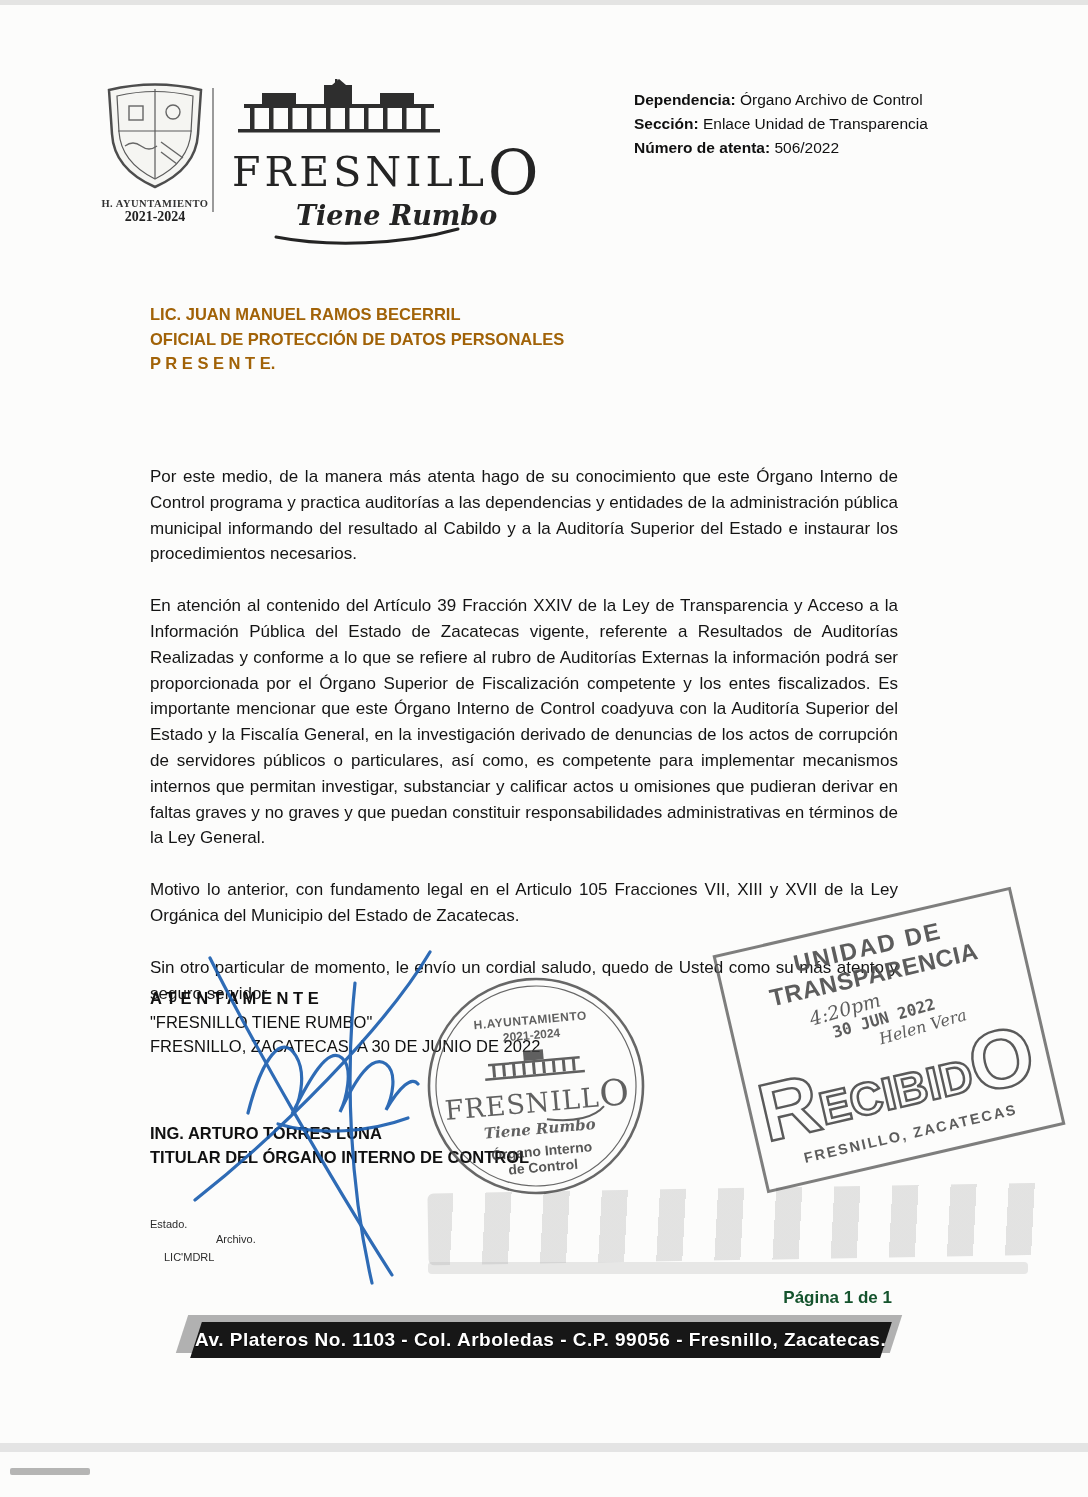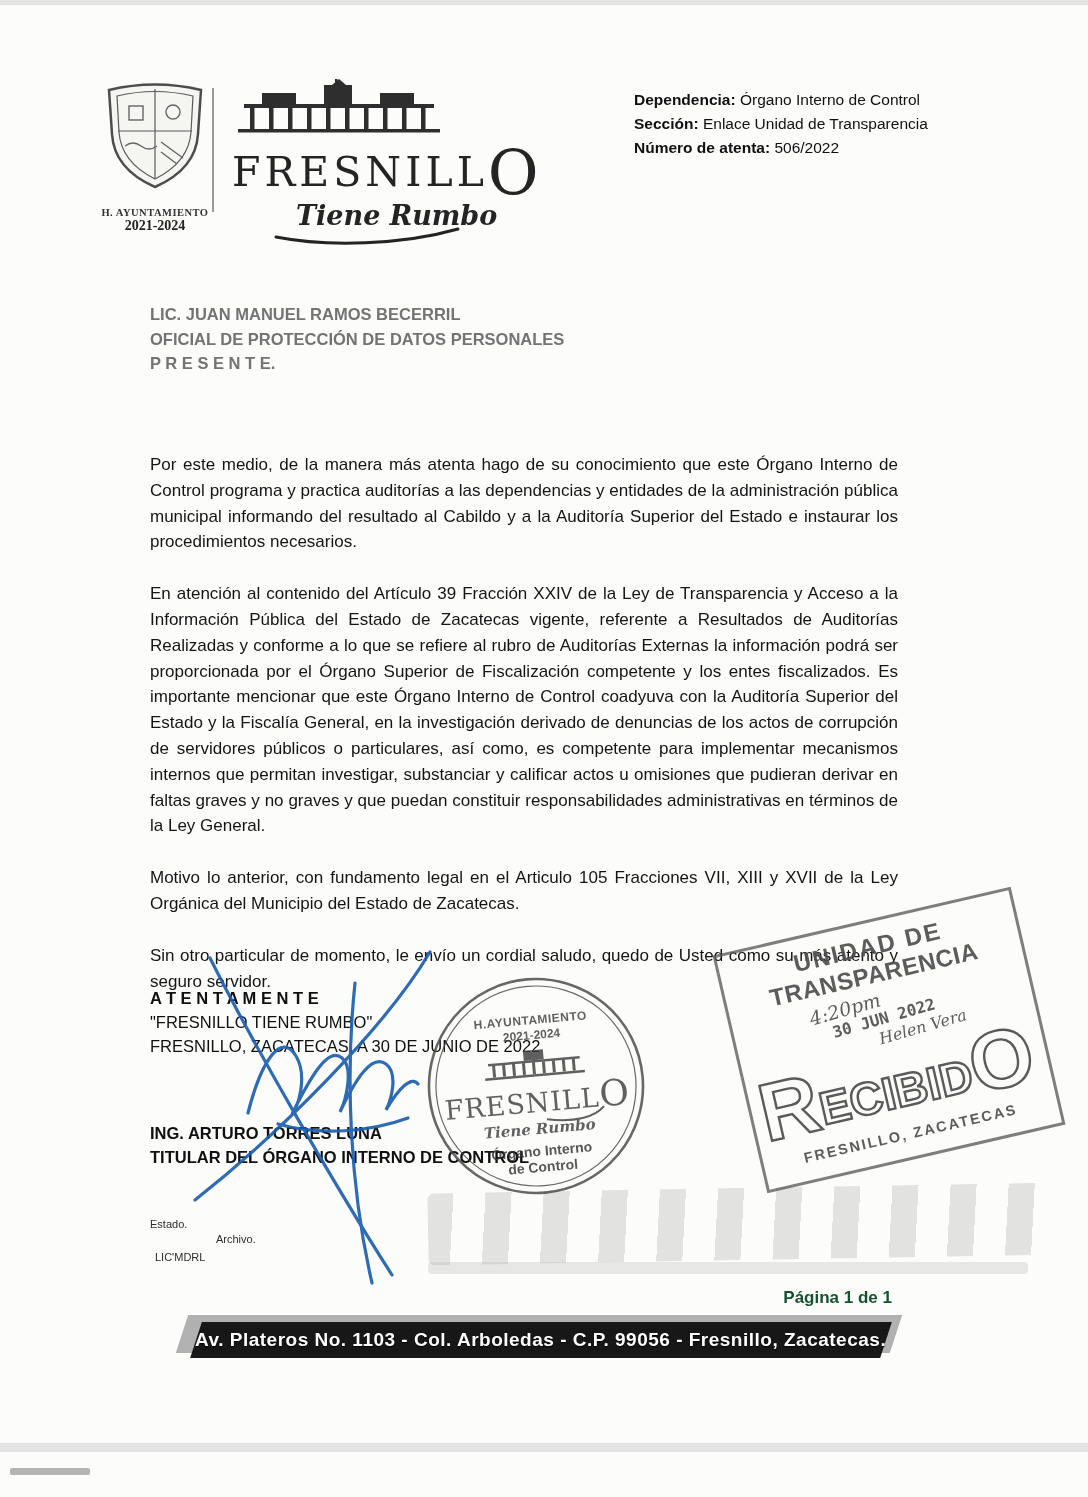--- a/index.html
+++ b/index.html
@@ -10,37 +10,37 @@
   }
   .abs{position:absolute;}
 
   
   .edge-top{left:0;top:0;width:1088px;height:5px;background:#cfcfcf;opacity:.55;}
   .edge-bottom{left:0;top:1443px;width:1088px;height:9px;background:#c7c7c7;opacity:.45;}
   .edge-mark{left:10px;top:1468px;width:80px;height:7px;background:#6e6e6e;opacity:.5;border-radius:2px;}
 
   
   .crest-wrap{left:84px;top:76px;width:142px;text-align:center;}
-  .crest-caption1{font-family:"Liberation Serif",serif;font-size:10.5px;font-weight:bold;letter-spacing:.5px;color:#333;margin-top:13px;}
+  .crest-caption1{font-family:"Liberation Serif",serif;font-size:10.5px;font-weight:bold;letter-spacing:.5px;color:#333;margin-top:4px;}
   .crest-caption2{font-family:"Liberation Serif",serif;font-size:14px;font-weight:bold;color:#222;}
   .hdr-divider{left:212px;top:88px;width:2px;height:124px;background:#9a9a9a;}
 
   .logo-wrap{left:232px;top:78px;width:250px;}
   .logo-wordmark{font-family:"DejaVu Serif",serif;font-size:41px;letter-spacing:4px;color:#242424;line-height:1;margin-top:2px;white-space:nowrap;}
   .logo-wordmark .big-o{font-size:62px;vertical-align:-8px;letter-spacing:0;}
   .logo-tagline{position:relative;left:64px;top:-4px;font-family:"DejaVu Serif",serif;font-style:italic;font-weight:bold;font-size:27px;color:#242424;display:inline-block;}
   .tag-swoosh{position:relative;left:40px;top:-8px;display:block;}
 
   .hdr-meta{left:634px;top:88px;font-size:15.5px;line-height:24px;color:#101010;}
   .hdr-meta .label{font-weight:bold;}
 
   
-  .addressee{left:150px;top:302px;font-weight:bold;font-size:16.5px;line-height:24.5px;color:#737373;}
+  .addressee{left:150px;top:302px;font-weight:bold;font-size:16.5px;line-height:24.5px;color:#a16207;}
   .body-text{left:150px;top:452px;width:748px;font-size:17px;line-height:25.8px;text-align:justify;color:#141414;}
-  .body-text p{margin:0 0 26px 0;}
+  .body-text p{margin:12px 0 26px 0;}
   .closing{left:150px;top:986px;font-size:16.5px;line-height:24px;color:#101010;}
   .closing .salut{font-weight:bold;}
   .signatory{left:150px;top:1122px;font-weight:bold;font-size:16.5px;line-height:23.5px;color:#101010;}
 
   
   .sig{left:150px;top:928px;width:420px;height:370px;z-index:6;pointer-events:none;}
   .stamp-circ{left:424px;top:974px;width:224px;height:224px;z-index:5;}
 
   .stamp-recv{
     left:736px;top:918px;width:306px;height:244px;z-index:5;
@@ -62,21 +62,21 @@
     left:428px;top:1188px;width:628px;height:72px;opacity:.5;border-radius:6px;
     background:repeating-linear-gradient(94deg, rgba(150,150,150,.5) 0 26px, rgba(150,150,150,0) 26px 58px);
     transform:rotate(-1deg);
   }
   .bleed2{left:428px;top:1262px;width:600px;height:12px;opacity:.3;background:#b5b5b5;border-radius:4px;}
 
   
   .note{font-size:11px;color:#2c2c2c;}
   .note-copia{left:150px;top:1218px;}
   .note-archivo{left:216px;top:1233px;}
-  .note-initials{left:155px;top:1251px;}
+  .note-initials{left:164px;top:1251px;}
   .page-indicator{left:690px;top:1288px;width:202px;text-align:right;font-size:17px;font-weight:600;color:#14532d;}
 
   .footer-bar{left:196px;top:1322px;width:690px;height:36px;z-index:4;}
   .footer-bar .bar-shadow{position:absolute;left:-14px;top:-7px;width:714px;height:38px;background:#a3a3a3;transform:skewX(-18deg);opacity:.85;}
   .footer-bar .bar-main{position:absolute;left:0;top:0;width:690px;height:36px;background:#171717;transform:skewX(-18deg);display:flex;align-items:center;justify-content:center;}
   .footer-bar .bar-text{transform:skewX(18deg);color:#ffffff;font-size:19px;font-weight:bold;letter-spacing:.5px;white-space:nowrap;text-shadow:0 1px 1px #000;}
 </style>
 </head>
 <body>
 
@@ -126,21 +126,21 @@
       </g>
     </svg>
     <div class="logo-wordmark"><span>FRESNILL</span><span class="big-o">O</span></div>
     <span class="logo-tagline">Tiene Rumbo</span>
     <svg class="tag-swoosh" width="190" height="20" viewBox="0 0 190 20">
       <path d="M4 10 C 55 20, 130 18, 186 2" fill="none" stroke="#242424" stroke-width="3" stroke-linecap="round"></path>
     </svg>
   </div>
 
   <div class="abs hdr-meta">
-    <div><span class="label">Dependencia:</span> <span>Órgano Interno de Control</span></div>
+    <div><span class="label">Dependencia:</span> <span>Órgano Archivo de Control</span></div>
     <div><span class="label">Sección:</span> <span>Enlace Unidad de Transparencia</span></div>
     <div><span class="label">Número de atenta:</span> <span>506/2022</span></div>
   </div>
 
   <div class="abs addressee">
     <div>LIC. JUAN MANUEL RAMOS BECERRIL</div>
     <div>OFICIAL DE PROTECCIÓN DE DATOS PERSONALES</div>
     <div>P R E S E N T E.</div>
   </div>
 

